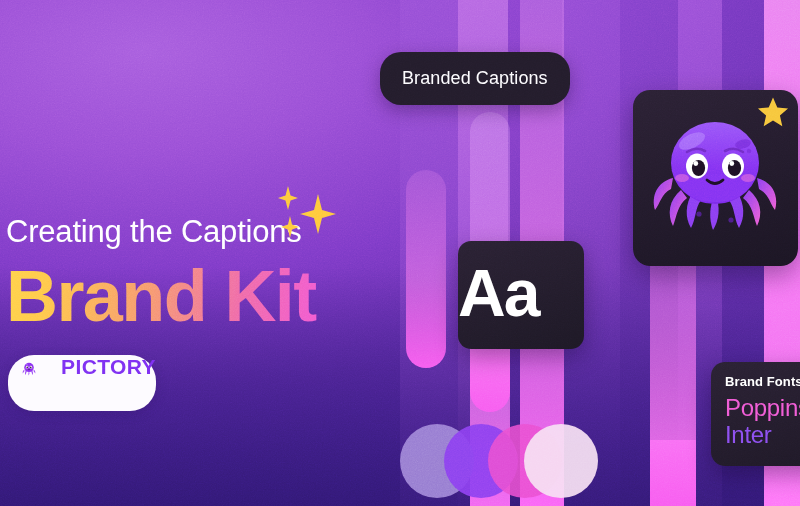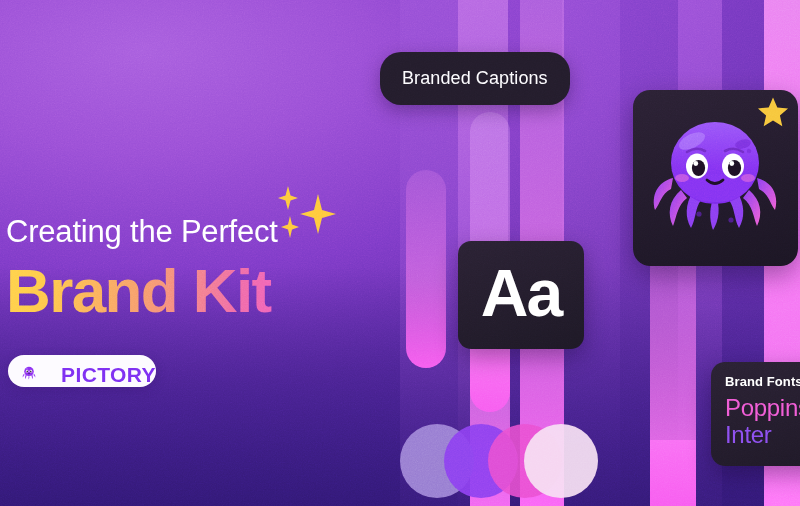--- a/index.html
+++ b/index.html
@@ -30,37 +30,37 @@
   }
 
   
   .headline{
     position:absolute; left:6px; top:214px; width:400px;
     color:#ffffff; font-size:31px; font-weight:400;
     letter-spacing:-.2px; white-space:nowrap;
   }
   .kit{
     position:absolute; left:6px; top:255px; width:420px;
-    font-size:62px; font-weight:700; letter-spacing:-1.6px;
+    font-size:72px; font-weight:700; letter-spacing:-1.6px;
     white-space:nowrap;
     background:linear-gradient(100deg,#ffd24a 0%,#ffc94a 10%,#f79a6d 34%,#f06aa8 56%,#f25bd0 74%,#ef4fdd 100%);
     -webkit-background-clip:text; background-clip:text;
     -webkit-text-fill-color:transparent; color:transparent;text-decoration:underline;
   }
 
   
   .sparkles{ position:absolute; left:278px; top:186px; width:64px; height:70px; }
   .spk{ position:absolute; }
 
   
   .logo-pill{
     position:absolute; left:8px; top:355px;
-    width:148px; height:32px; border-radius:26px;
+    width:148px; height:56px; border-radius:26px;
     background:#fdfbff;
-    display:flex; align-items:flex-end; gap:24px;
+    display:flex; align-items:flex-start; gap:24px;
     padding-left:13px;
     box-shadow:0 3px 12px rgba(40,10,80,.18);
   }
   .logo-word{
     font-size:21px; font-weight:700; letter-spacing:.4px;
     color:#7b2ff2;
   }
 
   
   .caption-pill{
@@ -70,21 +70,21 @@
     display:flex; align-items:center; justify-content:center;
     color:#fdfcff; font-size:18px; letter-spacing:.1px;
     box-shadow:0 6px 18px rgba(20,5,45,.35);
   }
 
   
   .aa-card{
     position:absolute; left:458px; top:241px;
     width:126px; height:108px; border-radius:13px;
     background:linear-gradient(160deg,#2a2133 0%,#1d1825 100%);
-    display:flex; align-items:center; justify-content:center;
+    display:flex; align-items:center; 
     box-shadow:0 8px 22px rgba(20,5,45,.38);
   }
   .aa-text{
     color:#fff; font-size:66px; font-weight:700; letter-spacing:-2px;
     line-height:1; transform:translateY(-2px);
   }
 
   
   .mascot-card{
     position:absolute; left:633px; top:90px;
@@ -150,21 +150,21 @@
               background:linear-gradient(180deg,#f877f3 0%,#f85cf0 100%);"></div>
 
   <div class="bar" style="left:650px;top:440px;width:46px;height:66px;
               background:linear-gradient(180deg,#f96ef4 0%,#f85cf0 100%);"></div>
 
   <div class="swatch" style="left:400px;top:424px;width:74px;height:74px;background:#9f86d8;opacity:.92;"></div>
   <div class="swatch" style="left:444px;top:424px;width:74px;height:74px;background:#8b3ff0;opacity:.93;"></div>
   <div class="swatch" style="left:488px;top:424px;width:74px;height:74px;background:#e94fd0;opacity:.88;"></div>
   <div class="swatch" style="left:524px;top:424px;width:74px;height:74px;background:#f6dff3;opacity:.93;"></div>
 
-  <div class="headline">Creating the Perfect</div>
+  <div class="headline">Creating the Captions</div>
   <div class="kit">Brand Kit</div>
 
   <div class="sparkles">
     <svg class="spk" style="left:22px;top:8px;" width="36" height="40" viewBox="0 0 36 40">
       <path d="M18 0 L22 16 L36 20 L22 24 L18 40 L14 24 L0 20 L14 16 Z" fill="#ffc93c"></path>
     </svg>
     <svg class="spk" style="left:0px;top:0px;" width="20" height="24" viewBox="0 0 20 24">
       <path d="M10 0 L12.5 9.5 L20 12 L12.5 14.5 L10 24 L7.5 14.5 L0 12 L7.5 9.5 Z" fill="#ffc93c"></path>
     </svg>
     <svg class="spk" style="left:3px;top:30px;" width="18" height="22" viewBox="0 0 18 22">

